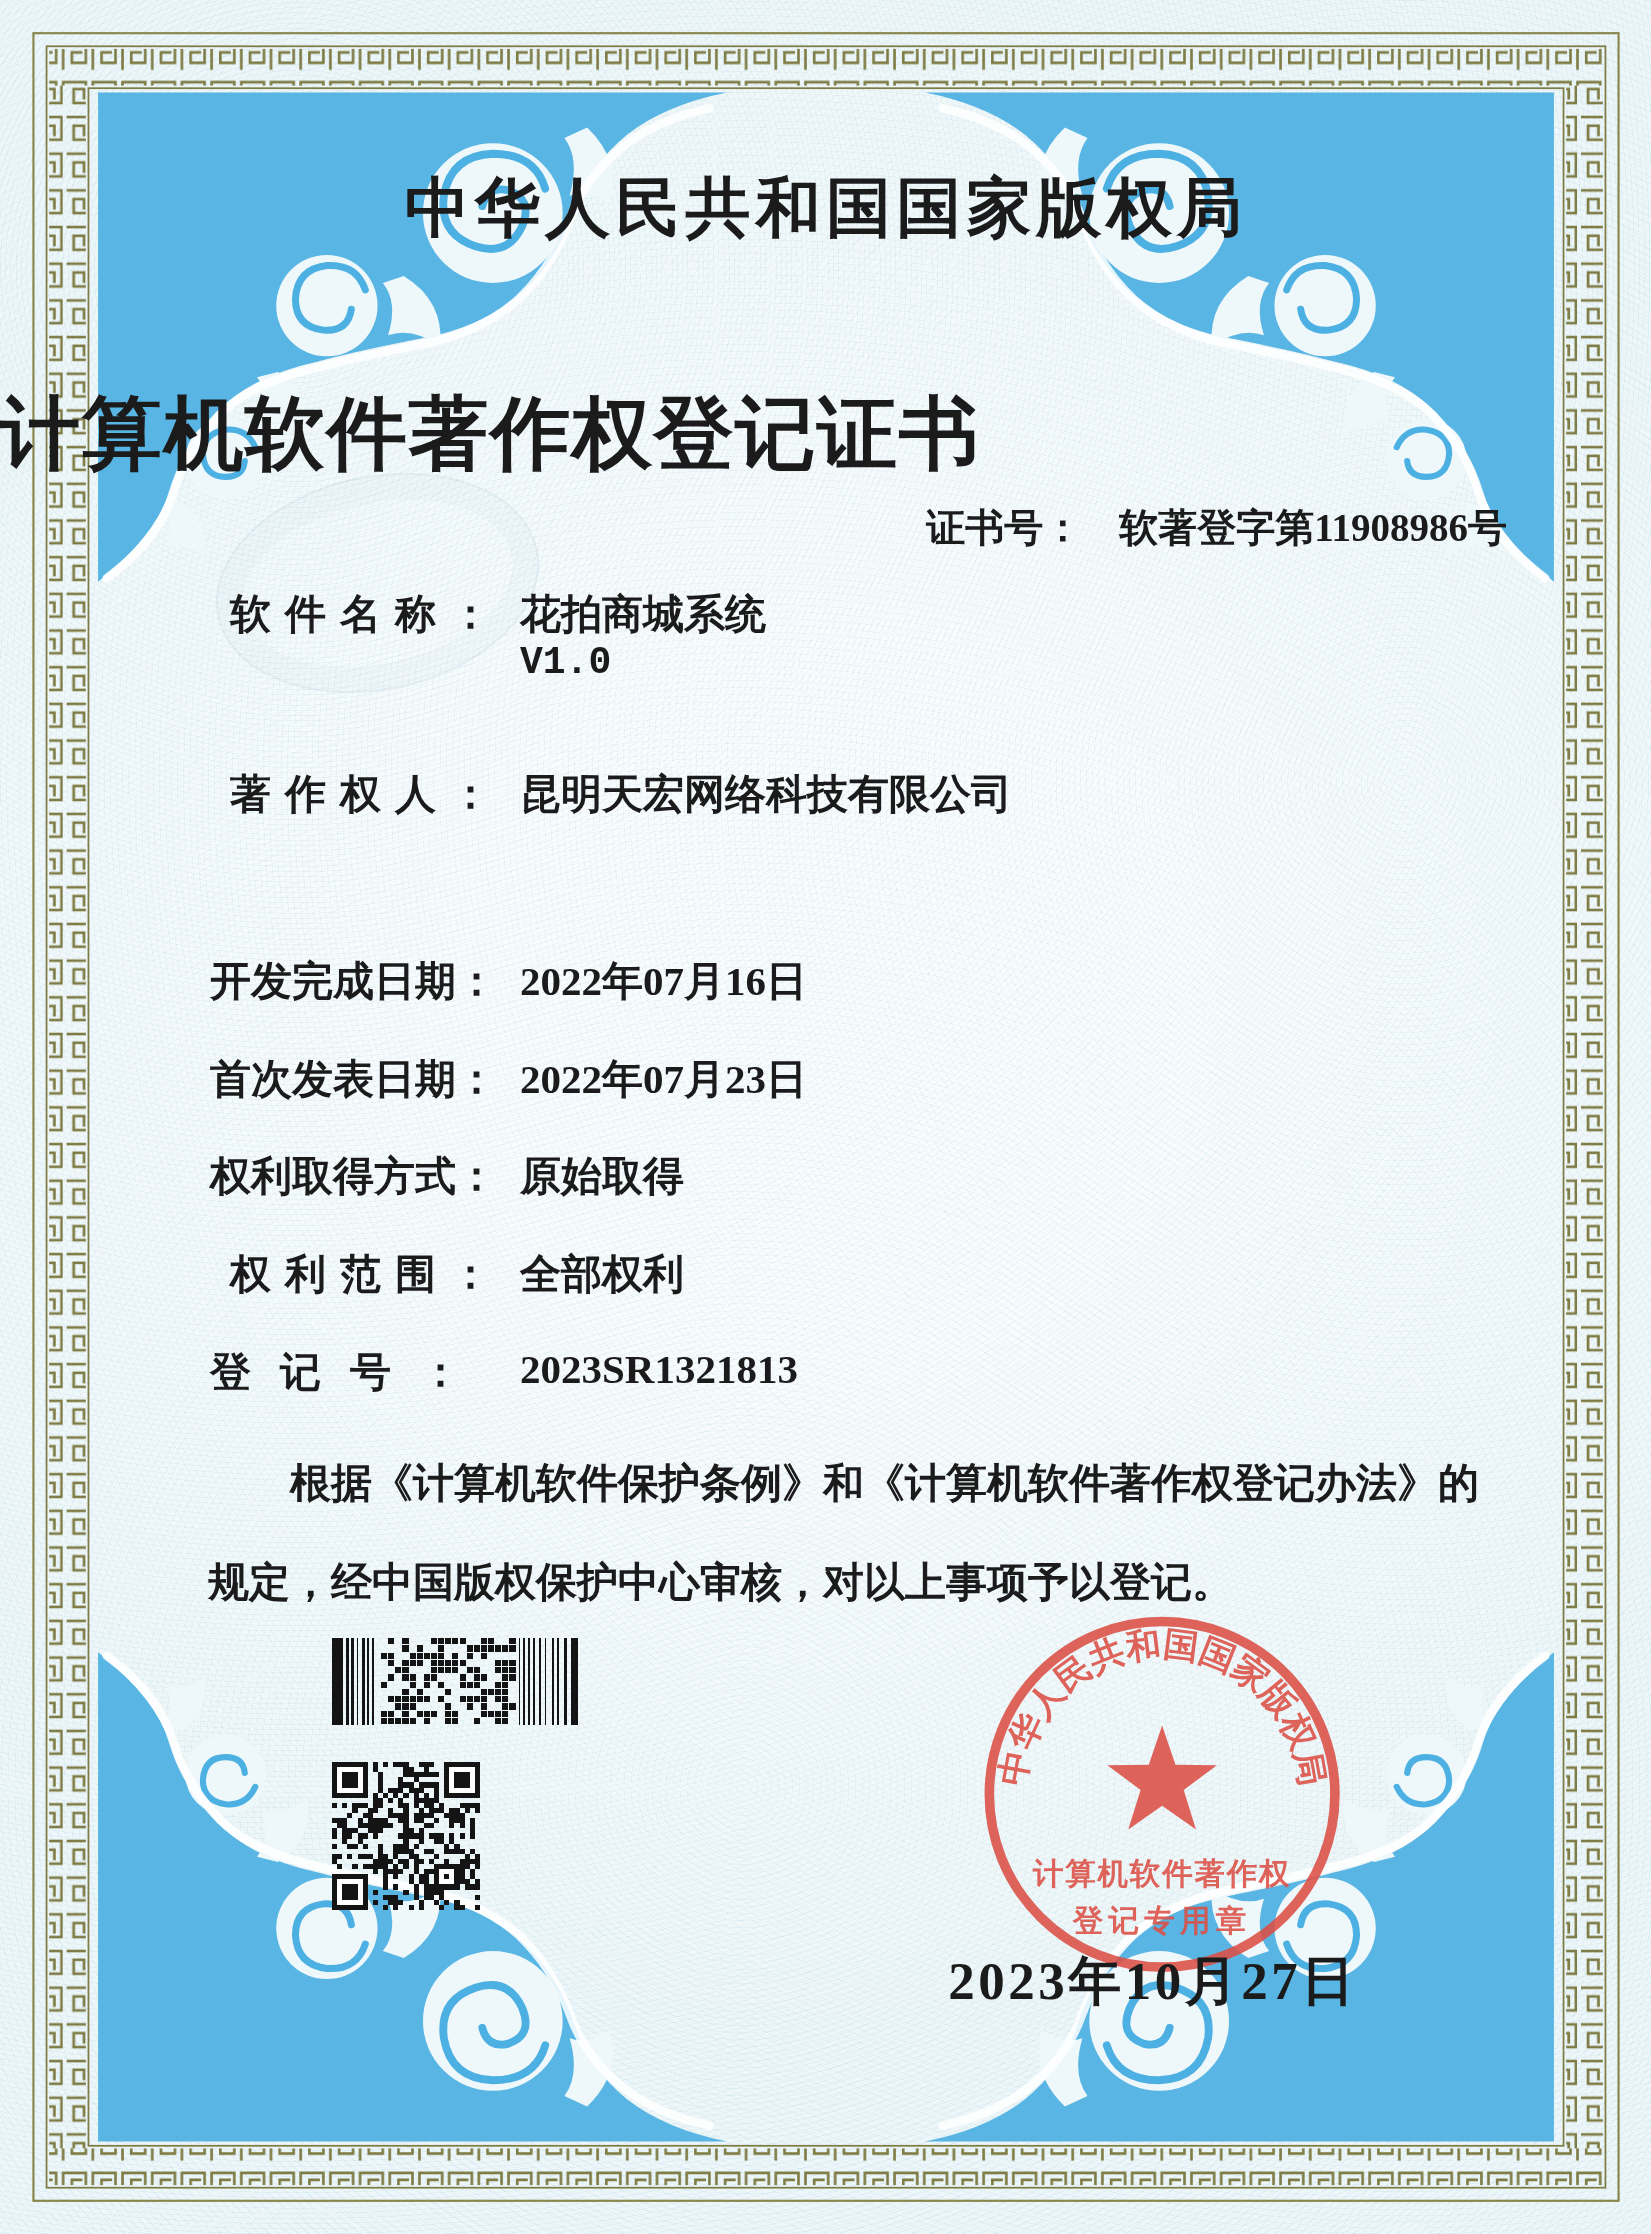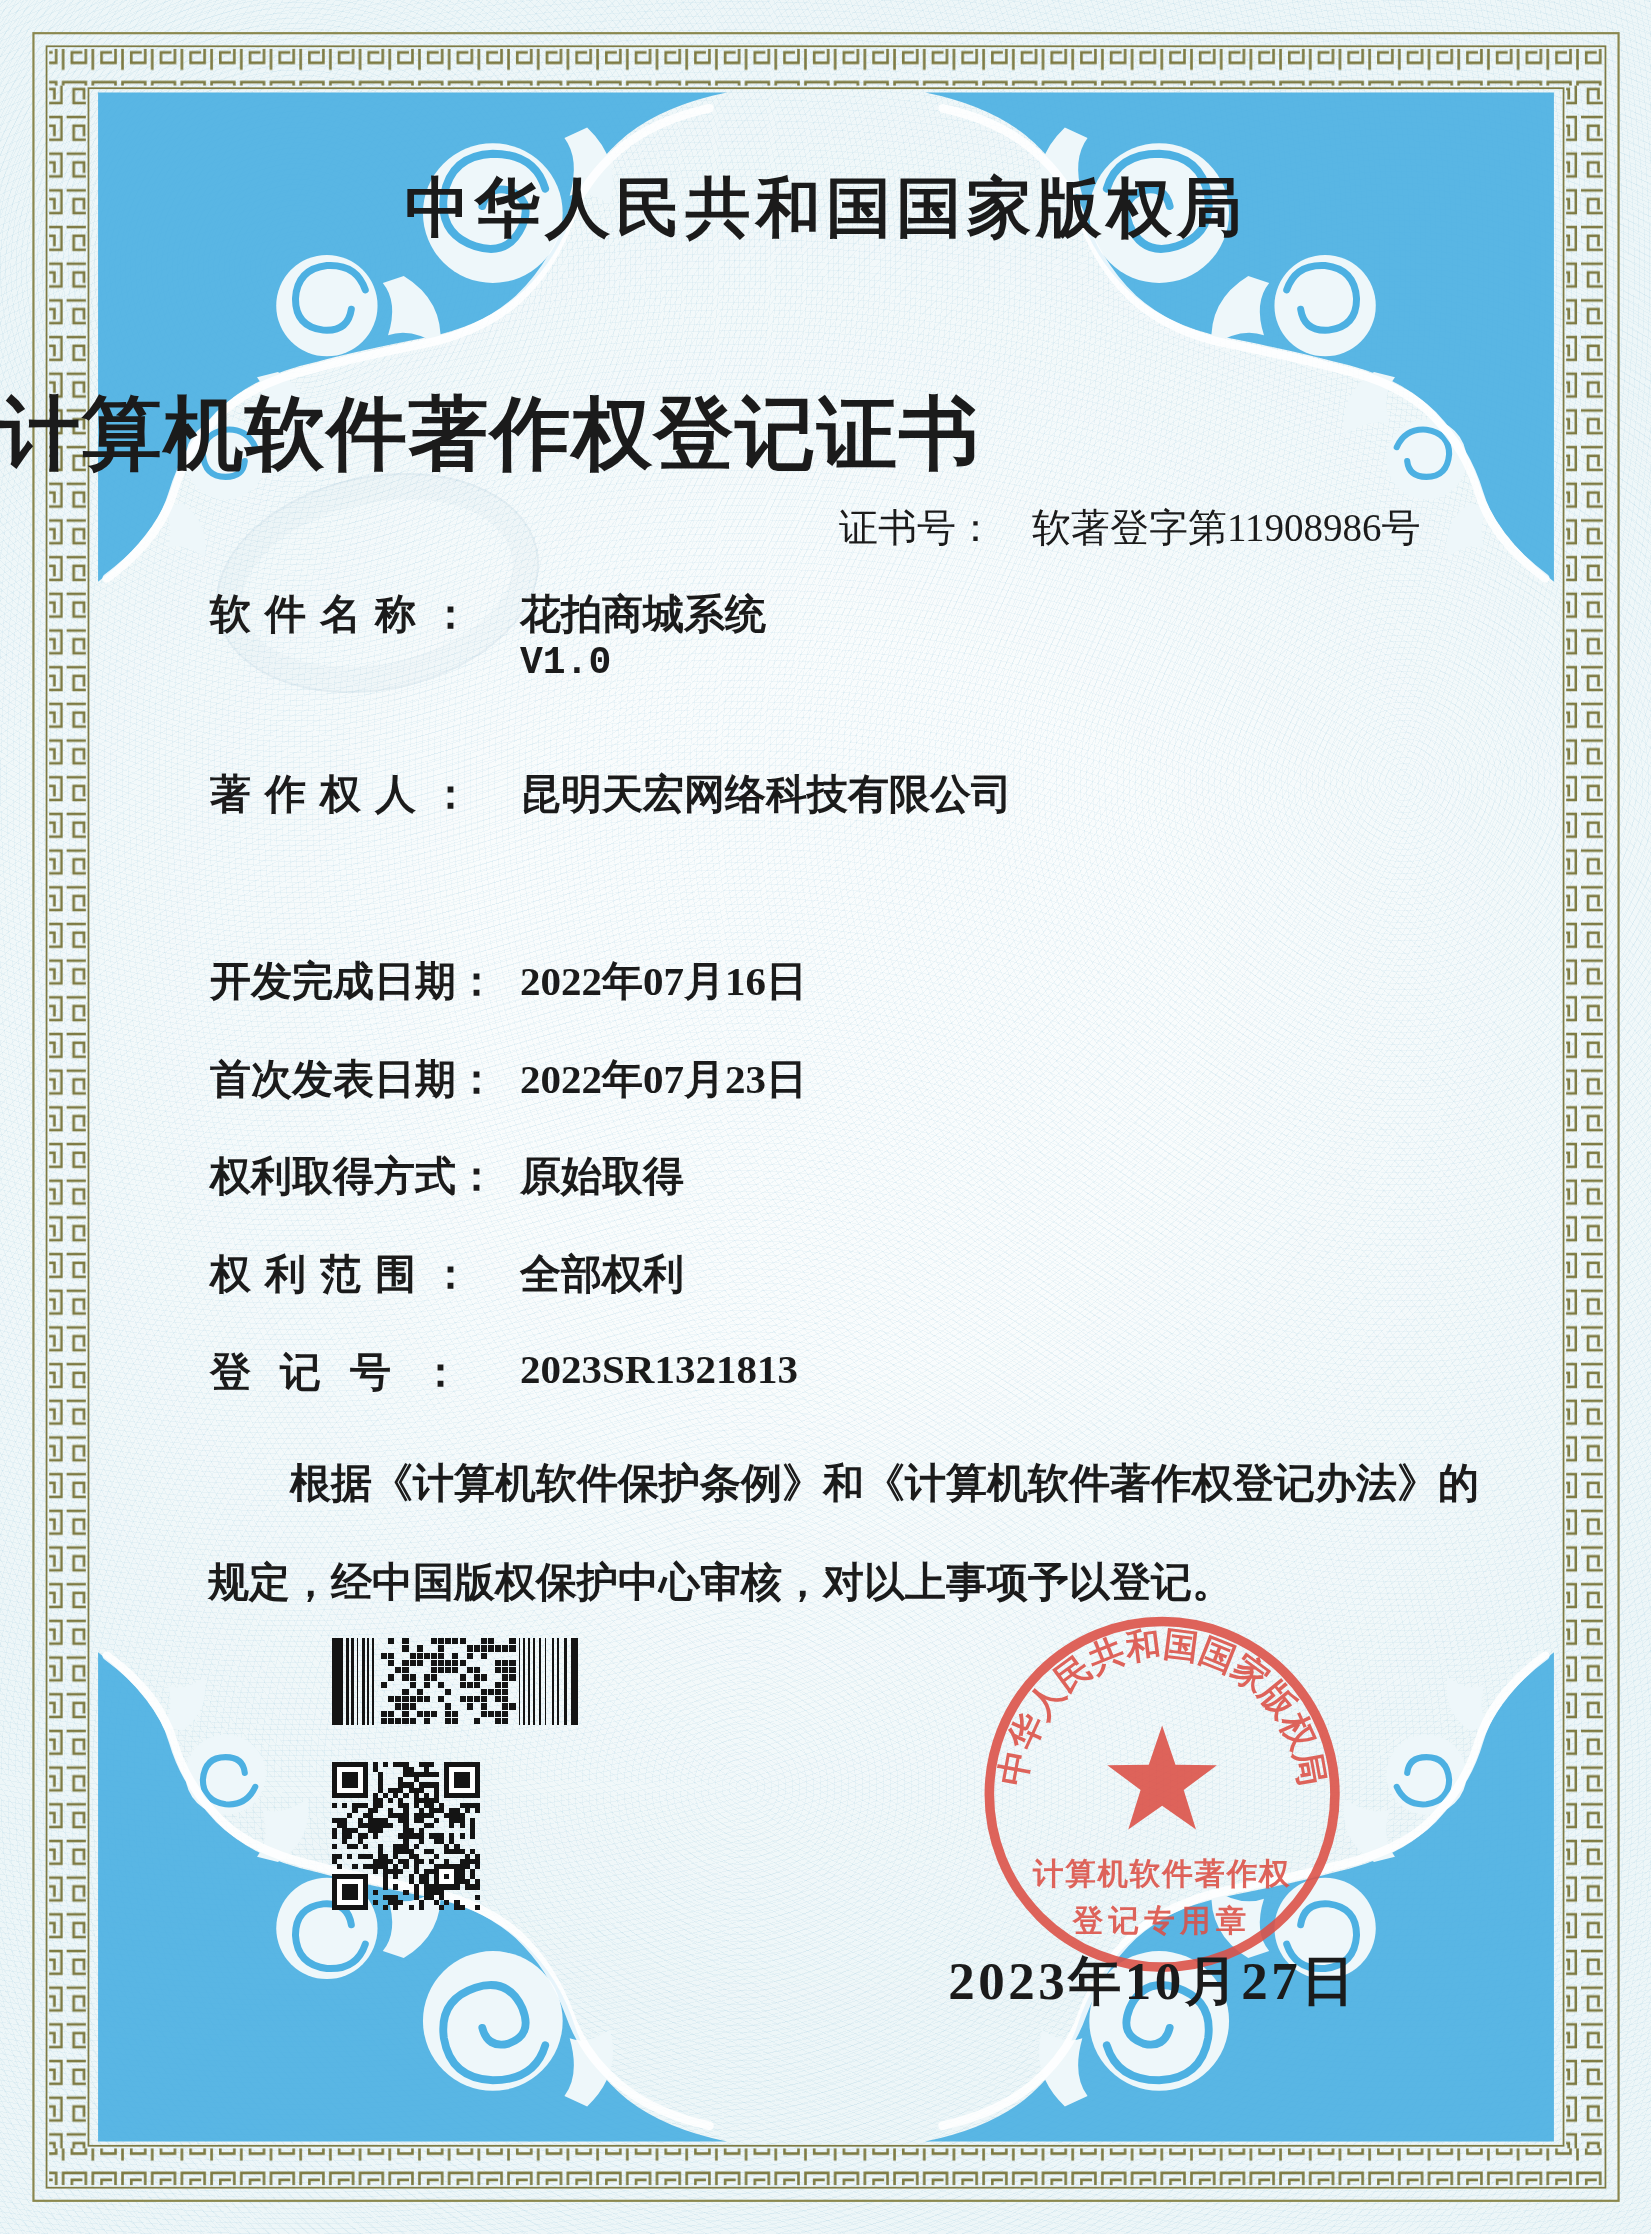--- a/index.html
+++ b/index.html
@@ -22,31 +22,31 @@
     top:164px;left:0;width:100%;
     text-align:center;font-size:65px;font-weight:700;
     letter-spacing:5.2px;white-space:nowrap;
   }
   .title-cert{
     top:381px;left:0;width:100%;
     text-align:left;font-size:80px;font-weight:700;
     letter-spacing:1.7px;white-space:nowrap;
   }
   .certno{
-    top:501px;left:839px;width:611px;
-    display:flex;gap:37px;
-    font-size:39px;font-weight:400;white-space:nowrap;
+    top:501px;left:896px;width:611px;
+    display:flex;justify-content:flex-end;gap:37px;
+    font-size:39px;font-weight:700;white-space:nowrap;
   }
   .frow{position:absolute;left:210px;width:1266px;height:114px;
     font-size:41px;font-weight:700;}
   .frow .lab{position:absolute;left:0;top:0;white-space:nowrap;}
   .frow .val{position:absolute;left:310px;top:0;white-space:nowrap;}
   .frow .ver{position:absolute;left:310px;top:54px;white-space:nowrap;
     font-family:"Liberation Mono","DejaVu Sans Mono",monospace;font-size:38px;text-align:right;}
-  .sp4{letter-spacing:14px;}
+  .sp4{letter-spacing:14px;margin-left:20px;}
   .sp3{letter-spacing:29px;}
   .statement{
     top:1434px;left:208px;width:1291px;
     font-size:41px;font-weight:700;line-height:99px;
   }
   .statement .l1{text-indent:82px;}
   .issue-date{
     top:1946px;left:891px;width:524px;text-align:center;
     font-size:53px;font-weight:700;letter-spacing:3.5px;white-space:nowrap;
   }

